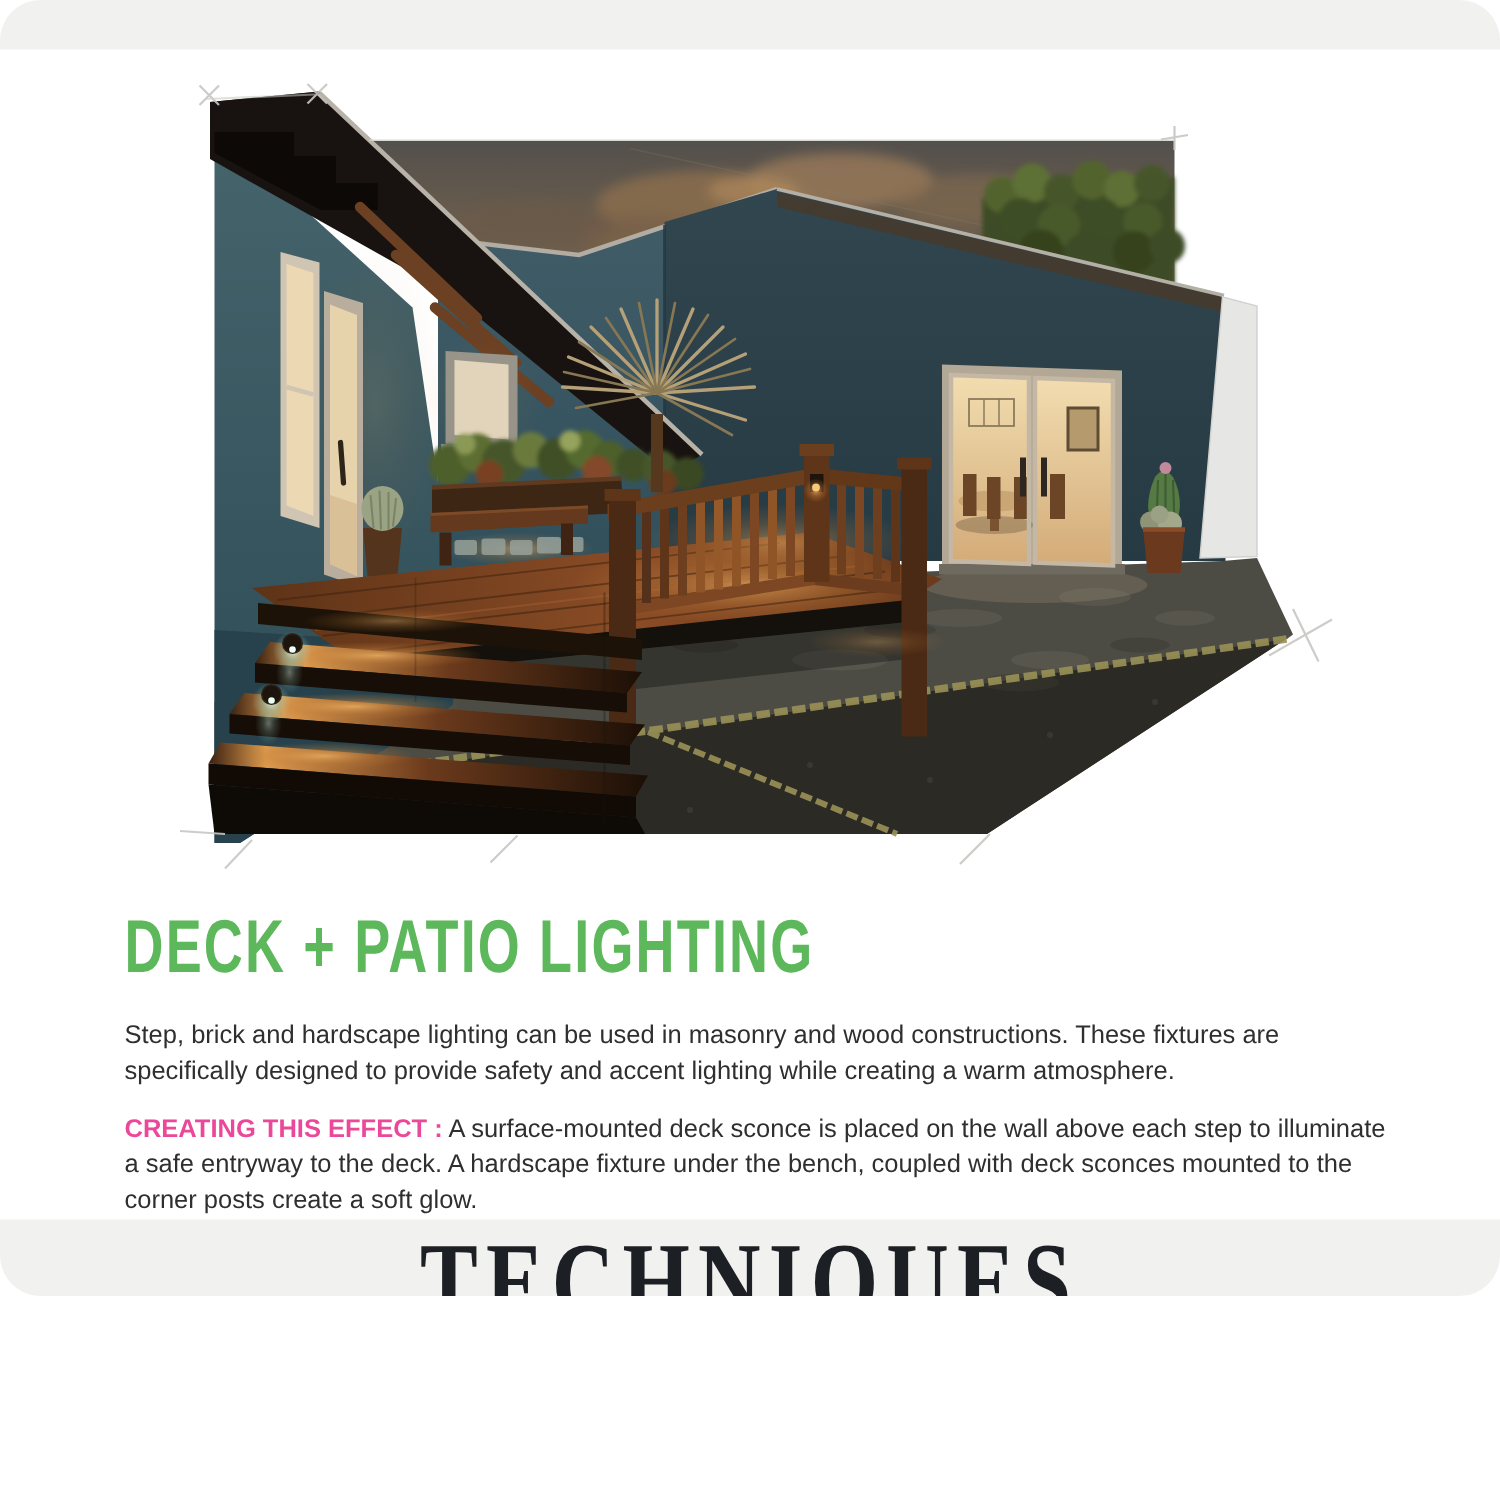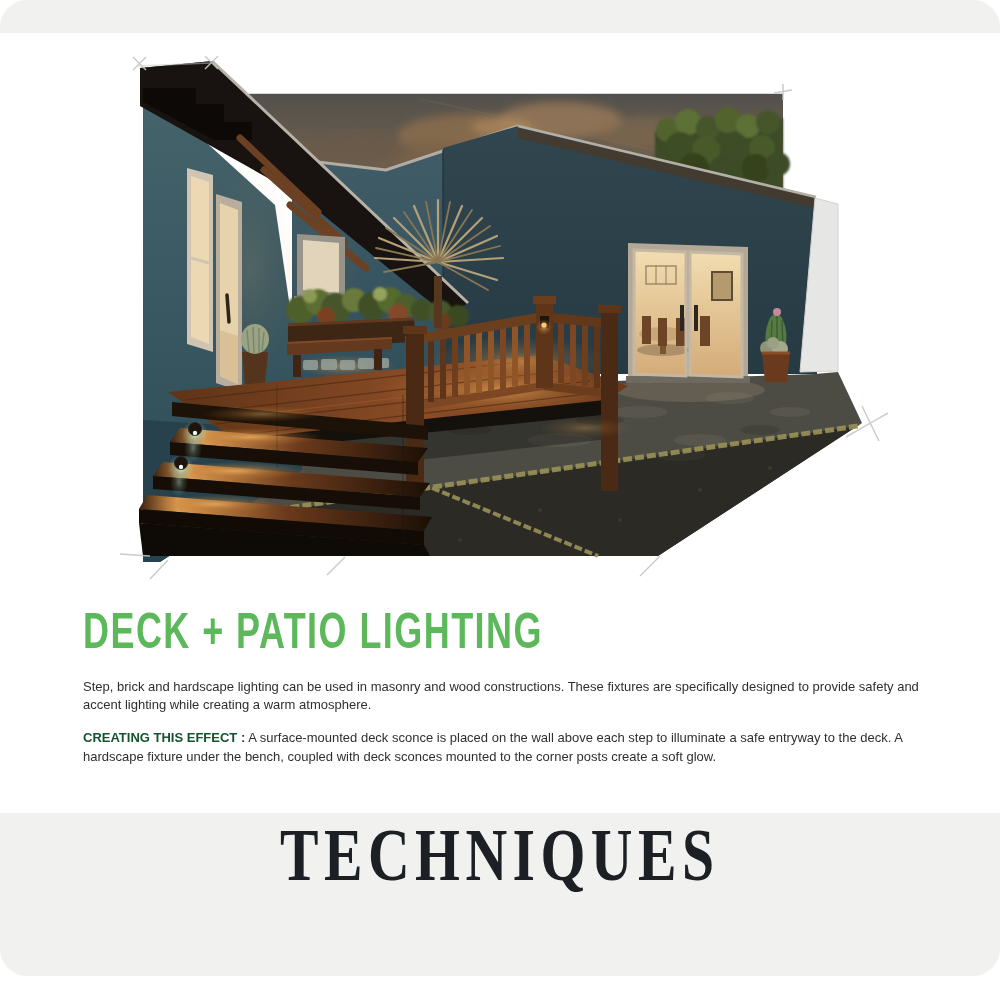--- a/index.html
+++ b/index.html
@@ -1,28 +1,28 @@
 <!DOCTYPE html>
 <html><head>
 <meta charset="utf-8">
 <style>
   html,body{margin:0;padding:0;background:#ffffff;}
-  .page{position:relative;width:1000px;height:976px;background:#ffffff;overflow:hidden;
+  .page{position:relative;width:1000px;height:864px;background:#ffffff;overflow:hidden;
         font-family:"Liberation Sans", sans-serif;border-radius:27px;}
   .band{position:absolute;left:0;width:1000px;background:#f1f1ef;}
   .band-top{top:0;height:33px;}
   .footer{top:813px;height:187px;text-align:center;}
   .illustration{position:absolute;top:0;left:0;width:1000px;height:620px;}
   .illustration svg{display:block;}
   .content{position:absolute;left:83px;top:602px;width:845px;}
   .headline{margin:0 0 18px 0;}
   .headline span{display:inline-block;transform:scaleX(.72);transform-origin:left center;
         font-size:50px;font-weight:700;letter-spacing:2px;color:#5cb85a;white-space:nowrap;}
-  .content p{margin:0 0 15px 0;font-size:13px;line-height:1.4;color:#2f2f2f;}
-  .content p b{color:#14532d;}
+  .content p{margin:0 0 15px 0;font-size:17px;line-height:1.4;color:#2f2f2f;}
+  .content p b{color:#ec4899;}
   .brand-line{margin-top:35px;white-space:nowrap;}
   .brand-line span{display:inline-block;font-size:35px;font-weight:700;letter-spacing:7px;
         transform:scaleX(.74);transform-origin:center;}
   .brand-green{color:#5cb85a;margin-right:2px;}
   .brand-dark{color:#23272c;}
   .footer-title{margin-top:0px;font-family:Liberation Serif, serif;}
   .footer-title span{display:inline-block;font-size:74px;font-weight:700;letter-spacing:7px;
         color:#1c2024;transform:scaleX(.78);transform-origin:center;white-space:nowrap;}
 </style>
 </head>

